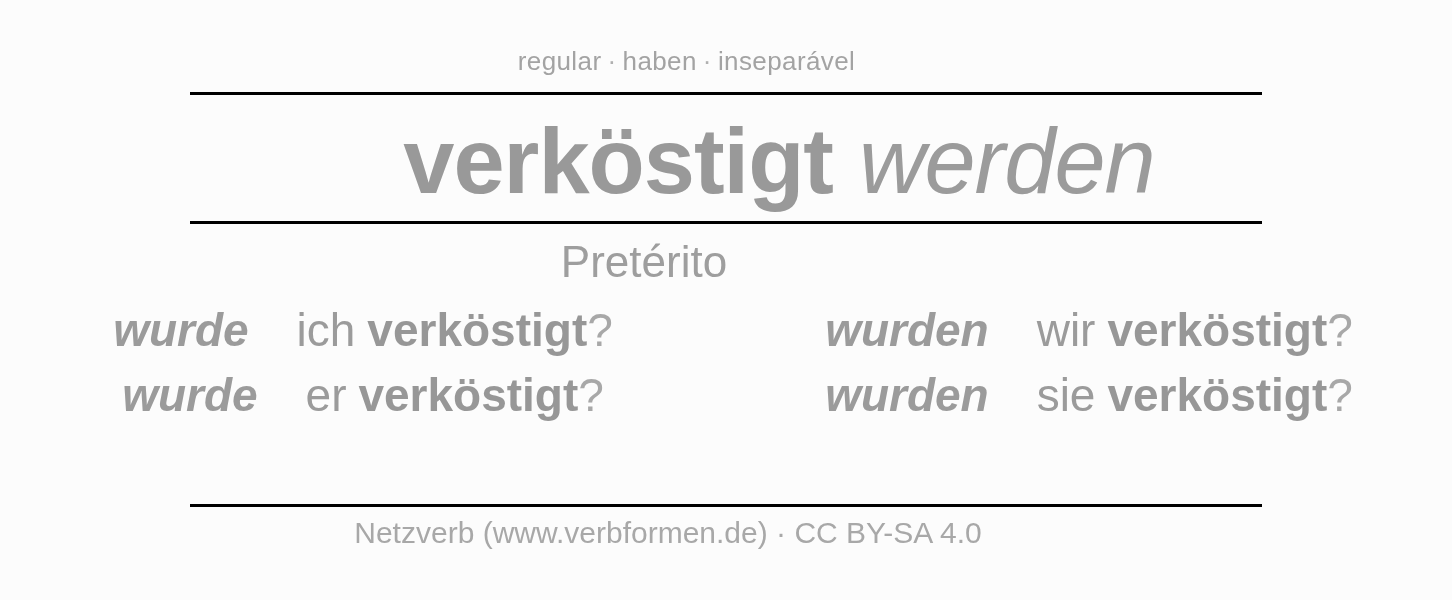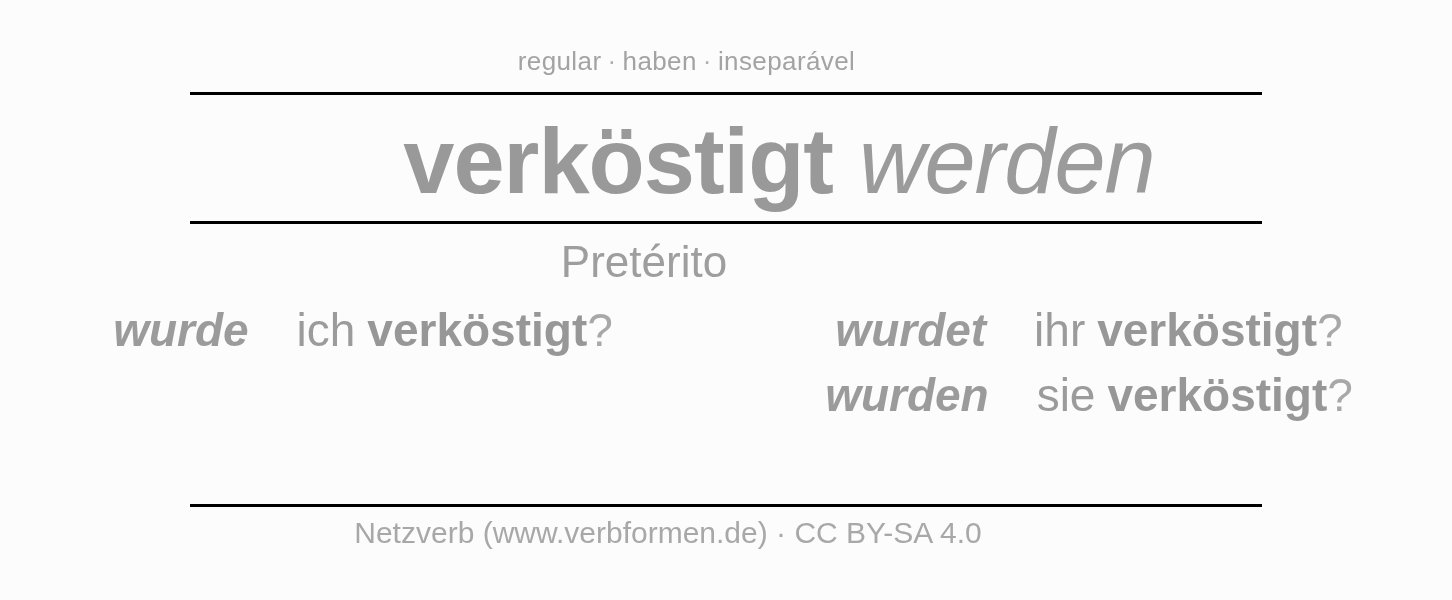--- a/index.html
+++ b/index.html
@@ -186,25 +186,28 @@
   <div class="rule rule-mid"></div>
 
   <div class="tense">Pretérito</div>
 
   <div class="grid">
 
     <div class="col">
       <div class="row">
         <span class="w-aux">wurde</span><span class="sp"></span><span class="w-pron">ich</span><span class="sp"></span><span class="w-part">verköstigt</span><span class="w-mark">?</span>
       </div>
+      <div class="row">
+        <span class="w-aux">wurde</span><span class="sp"></span><span class="w-pron">er</span><span class="sp"></span><span class="w-part">verköstigt</span><span class="w-mark">?</span>
+      </div>
     </div>
 
     <div class="col">
       <div class="row">
-        <span class="w-aux">wurdet</span><span class="sp"></span><span class="w-pron">ihr</span><span class="sp"></span><span class="w-part">verköstigt</span><span class="w-mark">?</span>
+        <span class="w-aux">wurden</span><span class="sp"></span><span class="w-pron">wir</span><span class="sp"></span><span class="w-part">verköstigt</span><span class="w-mark">?</span>
       </div>
       <div class="row">
         <span class="w-aux">wurden</span><span class="sp"></span><span class="w-pron">sie</span><span class="sp"></span><span class="w-part">verköstigt</span><span class="w-mark">?</span>
       </div>
     </div>
 
   </div>
 
   <div class="rule rule-bottom"></div>
 

